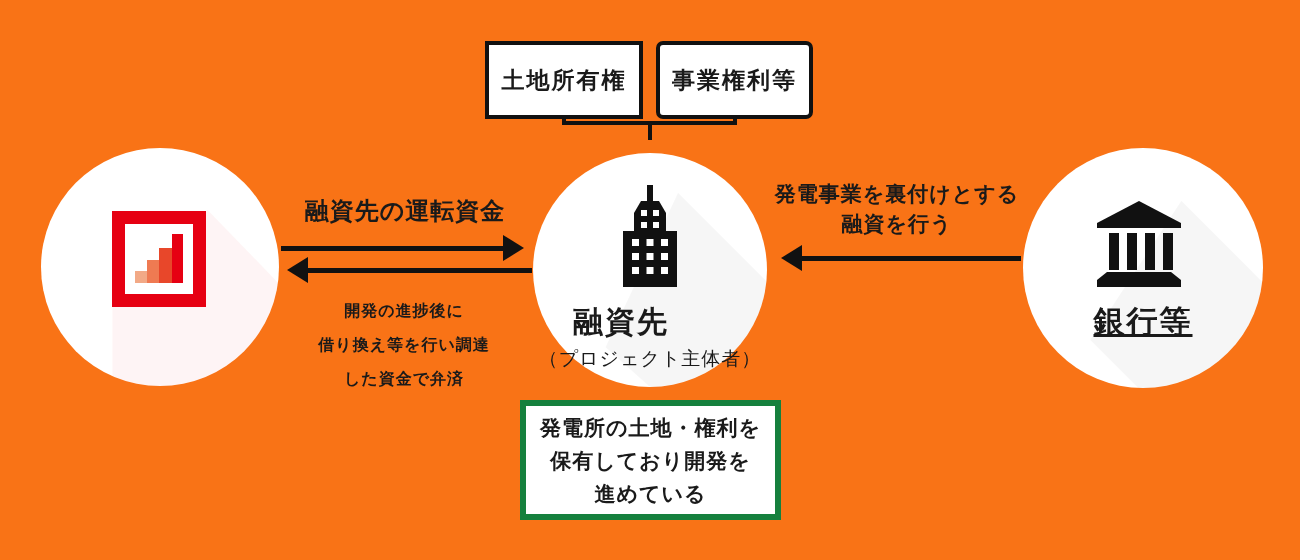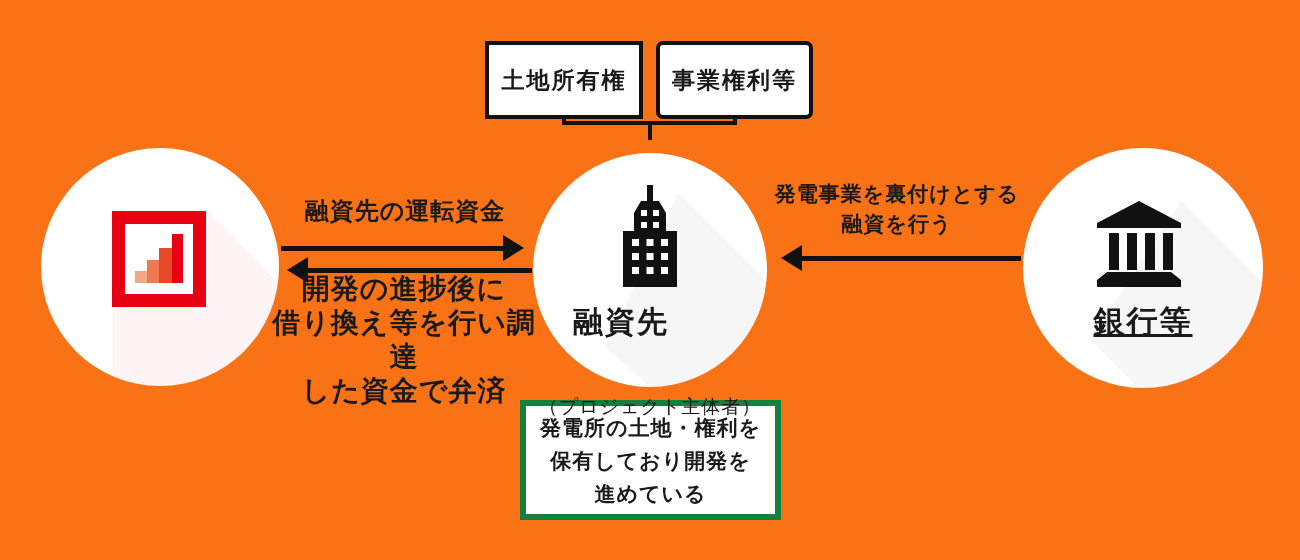--- a/index.html
+++ b/index.html
@@ -42,39 +42,39 @@
   .logo-bars .b3{width:13px;height:35px;background:#e8472a;}
   .logo-bars .b4{width:11px;height:49px;background:#e60012;}
 
   .icon-building{position:absolute;left:89px;top:32px;z-index:2;}
   .icon-bank{position:absolute;left:74px;top:53px;z-index:2;}
 
   
   .entity-title{position:absolute;text-align:center;font-weight:700;z-index:3;}
   .borrower-title{left:511px;top:302px;width:220px;font-size:30px;letter-spacing:2px;}
   .borrower-subtitle{position:absolute;left:515px;top:346px;width:270px;text-align:center;
-    font-size:19px;font-weight:400;letter-spacing:1px;z-index:3;margin-top:48px;}
+    font-size:19px;font-weight:400;letter-spacing:1px;z-index:3;}
   .bank-title{left:1043px;top:301px;width:200px;font-size:31px;letter-spacing:2px;text-decoration:underline;}
 
   
   .shaft{position:absolute;height:5px;background:#111;}
   .shaft-wc{left:281px;top:246px;width:223px;}
   .shaft-repay{left:307px;top:268px;width:225px;}
   .shaft-loan{left:801px;top:256px;width:220px;}
   .head{position:absolute;width:0;height:0;border-top:13px solid transparent;border-bottom:13px solid transparent;}
   .head-right{border-left:21px solid #111;}
   .head-left{border-right:21px solid #111;}
   .head-wc{left:503px;top:235px;}
   .head-repay{left:287px;top:257px;}
   .head-loan{left:781px;top:245px;}
 
   
   .flow-label{position:absolute;text-align:center;font-weight:700;}
   .label-wc{left:281px;top:196px;width:248px;font-size:24px;letter-spacing:1px;line-height:30px;}
-  .label-repay{left:268px;top:272px;width:272px;font-size:28px;line-height:34px;letter-spacing:1px;}
+  .label-repay{left:268px;top:294px;width:272px;font-size:16px;line-height:34px;letter-spacing:1px;}
   .label-loan{left:769px;top:179px;width:256px;font-size:21px;line-height:30px;letter-spacing:1px;}
 
   
   .note-box{position:absolute;left:520px;top:400px;width:261px;height:120px;background:#fff;
     border:6px solid #15803d;box-sizing:border-box;display:flex;flex-direction:column;
     justify-content:center;font-size:21px;font-weight:700;
     line-height:33px;text-align:center;letter-spacing:1px;}
 </style>
 </head>
 <body>

